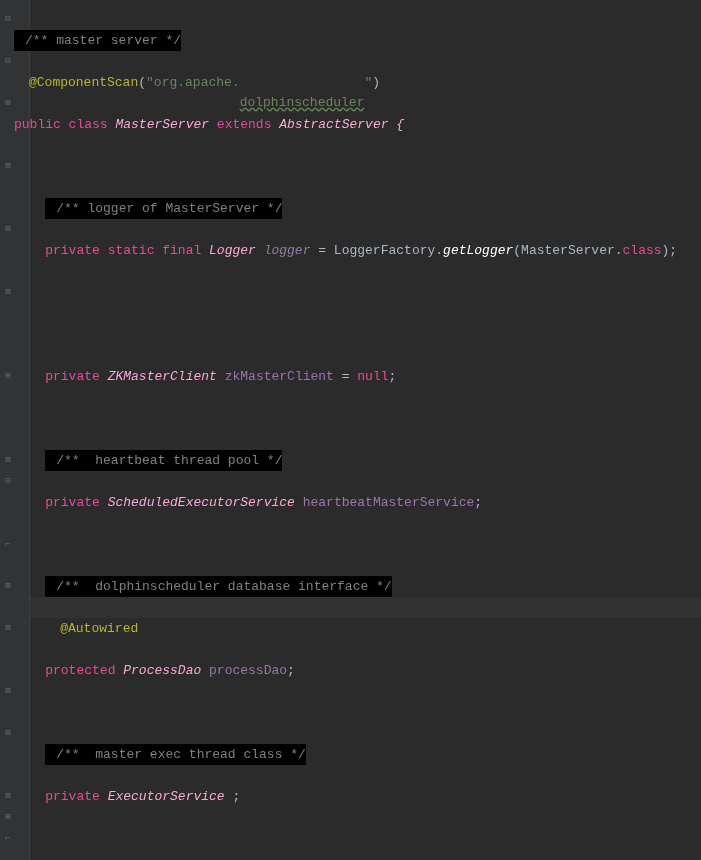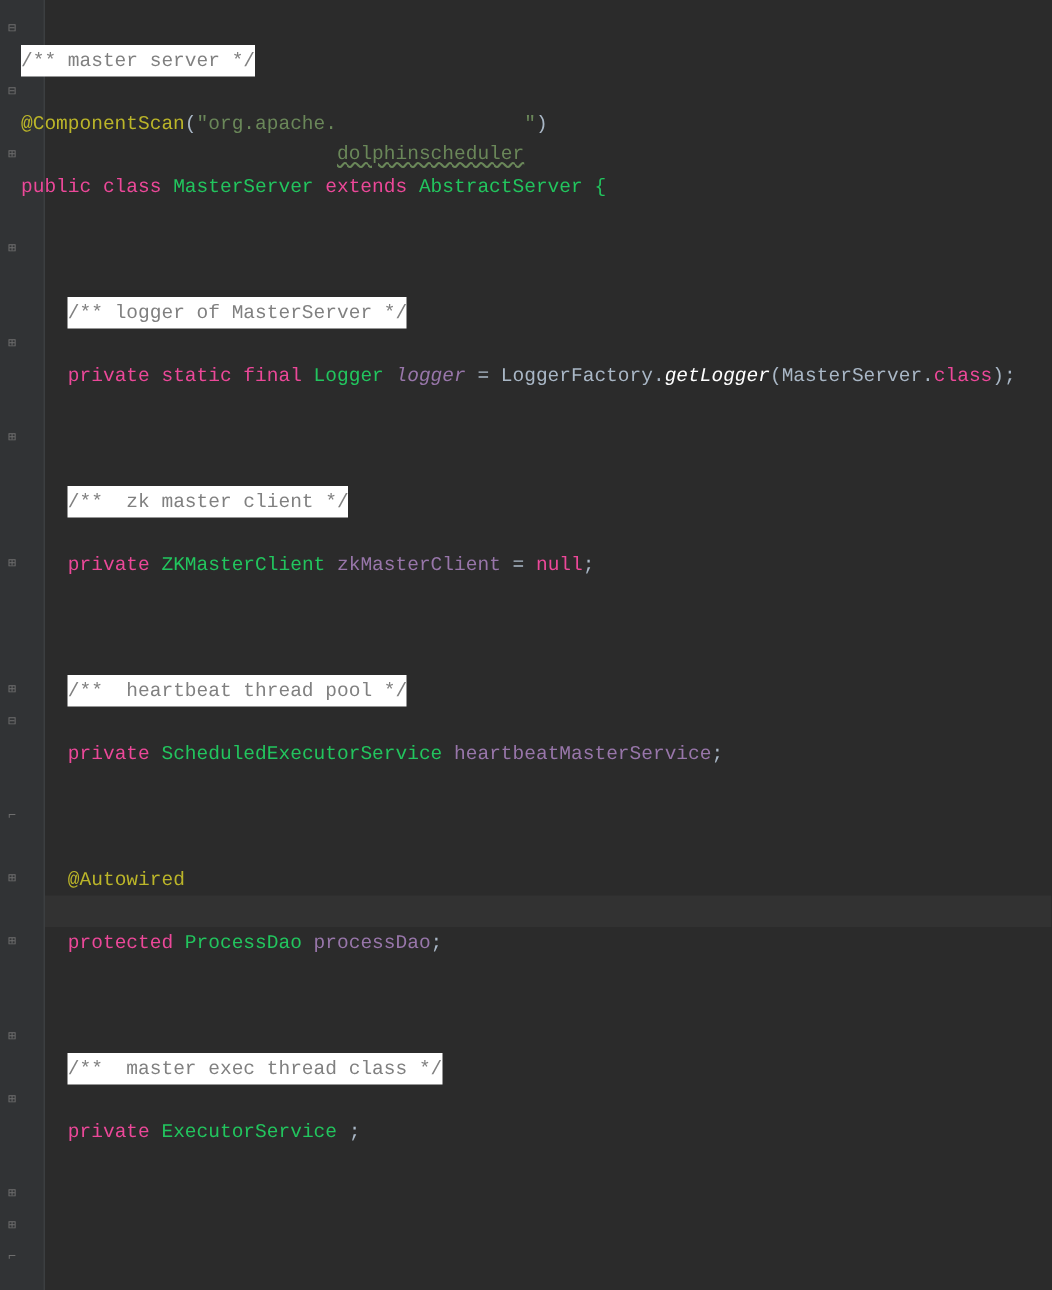--- a/index.html
+++ b/index.html
@@ -38,26 +38,26 @@
       position: absolute;
       left: 14px;
       top: 9px;
       white-space: pre;
     }
     .line {
       height: 21px;
       display: flex;
     }
     .comment { color: #808080; }
-    .comment-bg { background: #ffffff; }
-    .annotation { color: #bbb529; }
+    .comment-bg { background: #000000; padding-left: 11px; }
+    .annotation { color: #bbb529; margin-left: 15px; }
     .string { color: #6a8759; }
     .string-underline { text-decoration: underline wavy #6a8759; margin-top: 20px; }
     .keyword { color: #ec4899; }
-    .class-name { color: #22c55e; }
+    .class-name { color: #f9a8d4; font-style: italic; }
     .field { color: #9876aa; }
     .static-method { font-style: italic; color: #ffffff; }
     .paren { color: #a9b7c6; }
     .line-highlight {
       background: #323232;
       position: absolute;
       left: 0;
       width: 701px;
       height: 21px;
       z-index: -1;
@@ -89,26 +89,27 @@
 <div class="line-highlight" style="top:597px"></div>
 
 <div class="code">
 <div class="line"><span class="comment comment-bg">/** master server */</span></div>
 <div class="line"><span class="annotation">@ComponentScan</span><span class="paren">(</span><span class="string">"org.apache.</span><span class="string string-underline">dolphinscheduler</span><span class="string">"</span><span class="paren">)</span></div>
 <div class="line"><span class="keyword">public class </span><span class="class-name">MasterServer </span><span class="keyword">extends </span><span class="class-name">AbstractServer {</span></div>
 <div class="line"></div>
 <div class="line"><span>    </span><span class="comment comment-bg">/** logger of MasterServer */</span></div>
 <div class="line"><span>    </span><span class="keyword">private static final </span><span class="class-name">Logger </span><span class="field" style="font-style:italic">logger </span><span class="paren">= LoggerFactory.</span><span class="static-method">getLogger</span><span class="paren">(MasterServer.</span><span class="keyword">class</span><span class="paren">);</span></div>
 <div class="line"></div>
-<div class="line"><span>    </span><span class="comment comment-bg">/**  zk master client */</span></div>
+<div class="line"><span>    </span></div>
 <div class="line"><span>    </span><span class="keyword">private </span><span class="class-name">ZKMasterClient </span><span class="field">zkMasterClient </span><span class="paren">= </span><span class="keyword">null</span><span class="paren">;</span></div>
 <div class="line"></div>
 <div class="line"><span>    </span><span class="comment comment-bg">/**  heartbeat thread pool */</span></div>
 <div class="line"><span>    </span><span class="keyword">private </span><span class="class-name">ScheduledExecutorService </span><span class="field">heartbeatMasterService</span><span class="paren">;</span></div>
 <div class="line"></div>
+<div class="line"><span>    </span><span class="comment comment-bg">/**  dolphinscheduler database interface */</span></div>
 <div class="line"><span>    </span><span class="annotation">@Autowired</span></div>
 <div class="line"><span>    </span><span class="keyword">protected </span><span class="class-name">ProcessDao </span><span class="field">processDao</span><span class="paren">;</span></div>
 <div class="line"></div>
 <div class="line"><span>    </span><span class="comment comment-bg">/**  master exec thread class */</span></div>
 <div class="line"><span>    </span><span class="keyword">private </span><span class="class-name">ExecutorService </span><span class="paren">;</span></div>
 <div class="line"></div>
 
 
 
 

